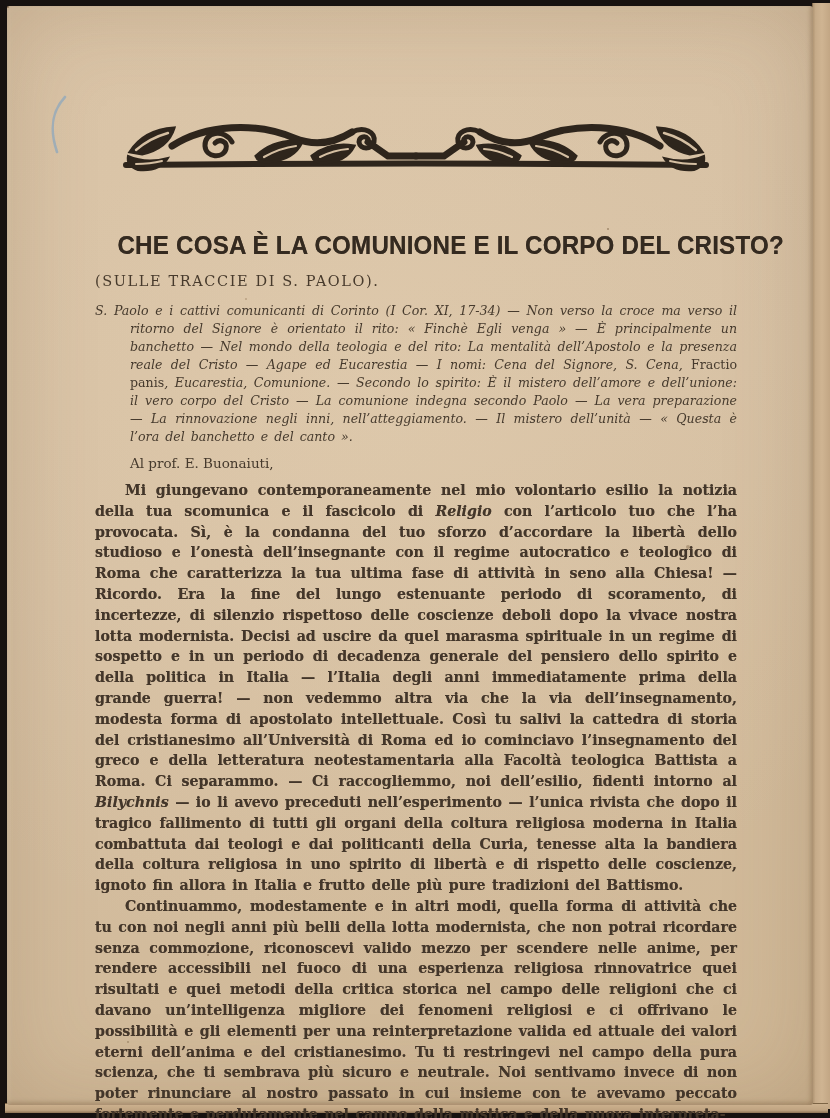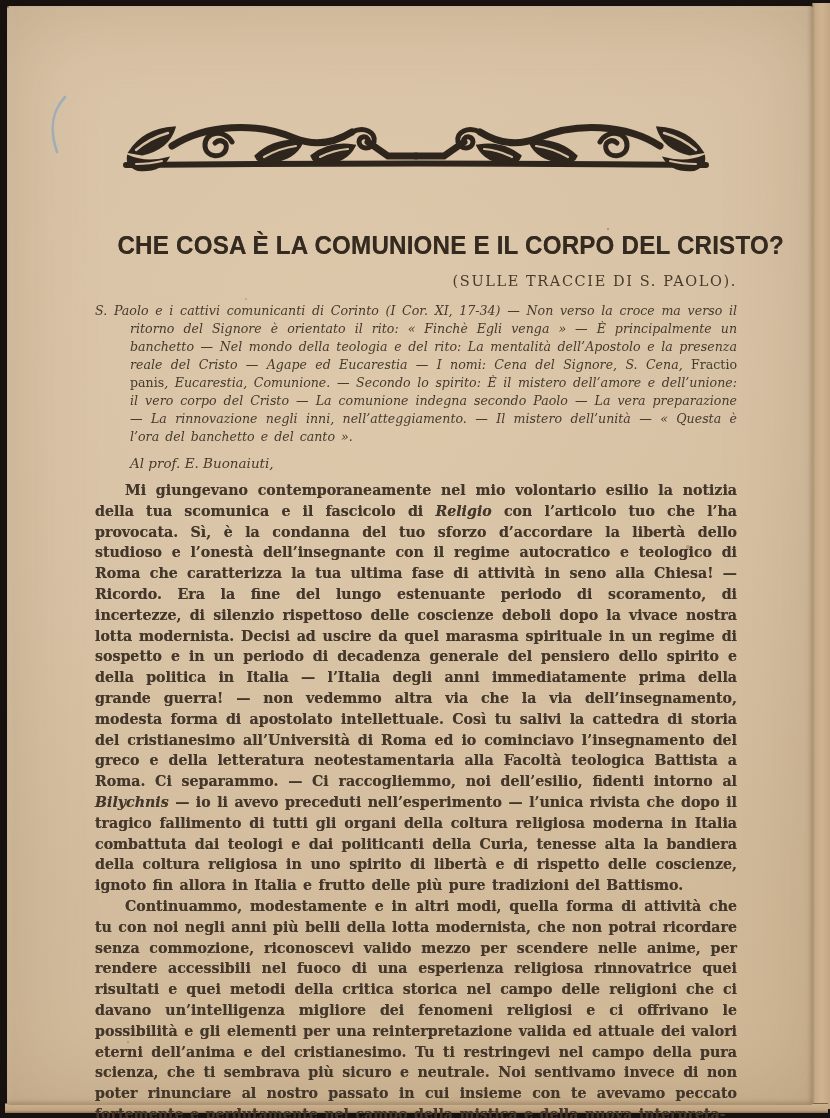--- a/index.html
+++ b/index.html
@@ -51,21 +51,21 @@
     line-height:30px;
     letter-spacing:.2px;
     color:#342a20;
     white-space:nowrap;
     transform:scaleX(.93);
     transform-origin:50% 50%;
     text-shadow:0 0 .6px rgba(52,42,32,.7);
   }
   .subtitle{
     margin-top:13px;
-    text-align:right;
+    text-align:left;
     font-size:14.5px;
     letter-spacing:1.6px;
     color:#473a2c;
   }
 
   .argument{
     margin-top:13px;
     font-style:italic;
     font-size:12.6px;
     line-height:18px;
@@ -73,21 +73,20 @@
     padding-left:35px;
     text-indent:-35px;
     word-spacing:2px;
     color:#463a2d;
   }
   .argument .rm{font-style:normal;}
 
   .salutation{
     margin-top:9px;
     margin-left:35px;
-    font-style:italic;
     font-size:13.5px;
     color:#463a2d;
   }
 
   .bodytext{margin-top:9px;font-weight:bold;}
   .bodytext p{
     margin:0;
     font-size:14.2px;
     line-height:20.8px;
     text-align:justify;

